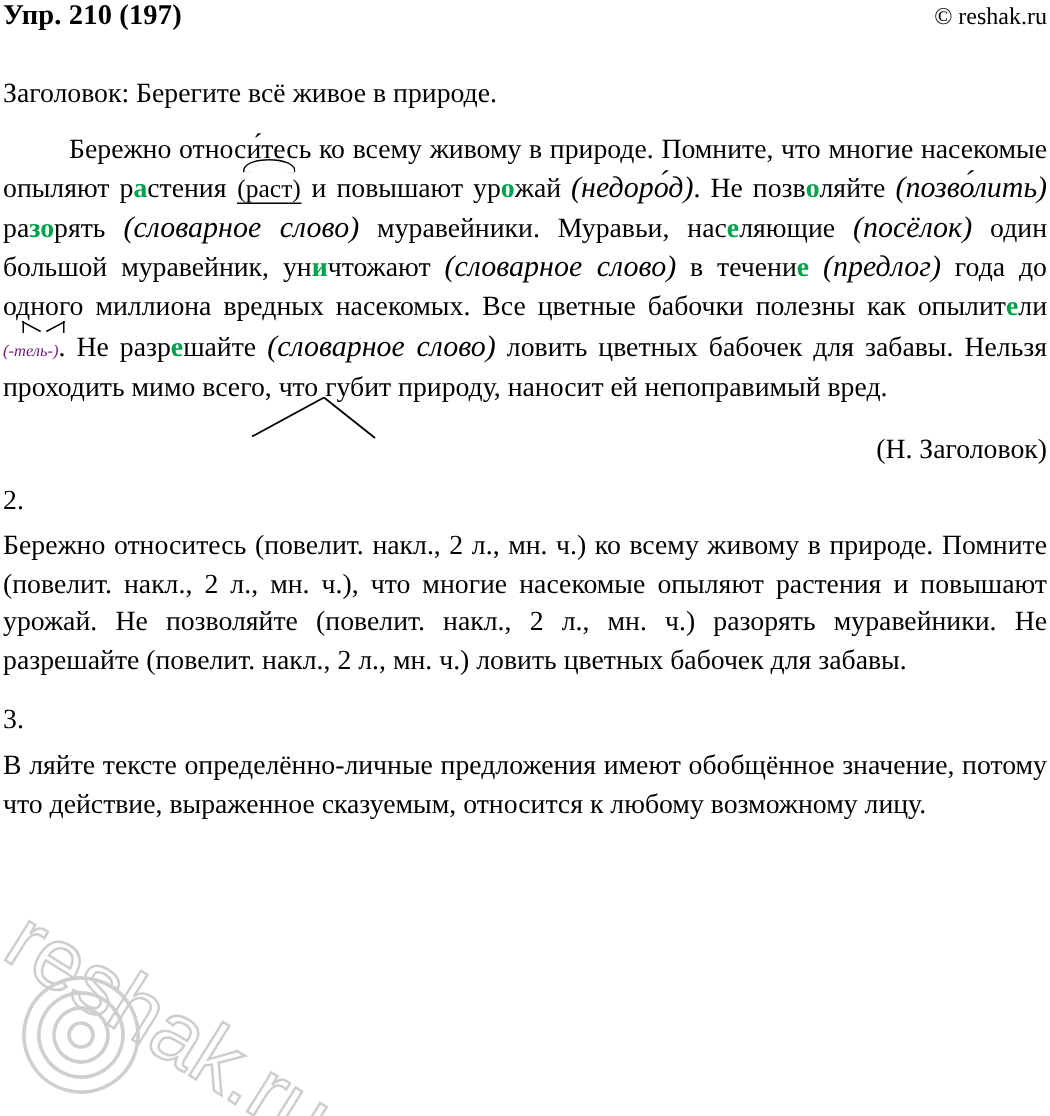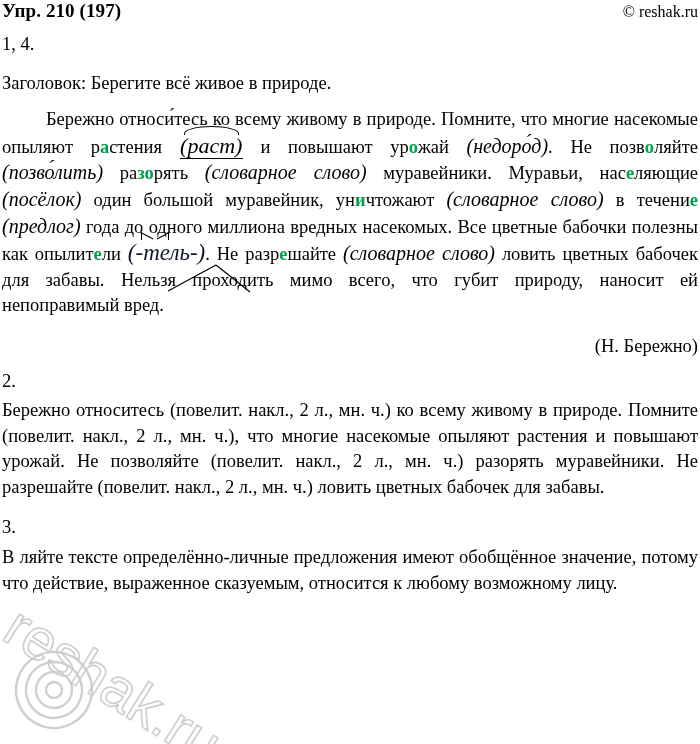--- a/index.html
+++ b/index.html
@@ -23,29 +23,29 @@
   .blk{font-size:18.5px;line-height:25.6px;text-align:justify;text-justify:inter-word;}
   .indent{display:inline-block;width:44px;}
   .sec-num{font-size:18.5px;line-height:25.6px;}
   .attrib{font-size:18.5px;line-height:25.6px;text-align:right;}
 
   .g{color:#00a14b;font-weight:bold;}
   .note{font-style:italic;font-size:20px;}
   .u{text-underline-offset:2px;}
 
   
-  .root{position:relative;display:inline-block;font-style:italic;font-size:22px;}
+  .root{position:relative;display:inline-block;font-size:17px;}
   .root .rtxt{border-bottom:1.4px solid #000;padding:0 .5px;}
   .root .arc{
     position:absolute;left:4px;right:4px;top:-7px;height:8px;
     border:1.4px solid #000;border-bottom:none;
     border-radius:60% 60% 0 0 / 100% 100% 0 0;
   }
   
-  .suf{position:relative;display:inline-block;font-style:italic;font-size:23px;color:#0f172a;}
+  .suf{position:relative;display:inline-block;font-style:italic;font-size:11px;color:#701a75;}
   .suf .roof{
     position:absolute;left:13px;width:26px;top:-8px;height:8px;
     border-left:1.3px solid #000;border-right:1.3px solid #000;
     transform:skewX(0deg);
   }
   .suf .roof:before{
     content:"";position:absolute;left:-1px;top:0;width:14px;height:8px;
     border-top:1.3px solid #000;transform-origin:left top;transform:rotate(28deg);
   }
   .suf .roof:after{
@@ -63,28 +63,27 @@
 </head>
 <body>
 
 <div class="page">
 
   <div class="hdr">
     <div class="hdr-title">Упр. 210 (197)</div>
     <div class="hdr-copy">© reshak.ru</div>
   </div>
 
-  <div class="line" style="margin-top:6px">1, 4.</div>
-  <div class="line" style="margin-top:13px">Заголовок: Берегите всё живое в природе.</div>
+  <div class="line" style="margin-top:25px">Заголовок: Берегите всё живое в природе.</div>
 
   <div class="blk" style="margin-top:11px">
     <span class="indent"></span><span id="p1-body"><span>Бережно относи́тесь ко всему живому в природе. Помните, что многие насекомые опыляют р</span><span class="g">а</span><span>стения </span><span class="root"><span class="arc"></span><span class="rtxt">(раст)</span></span><span> и повышают ур</span><span class="g">о</span><span>жай </span><span class="note">(недоро́д)</span><span>. Не позв</span><span class="g">о</span><span>ляйте </span><span class="note">(позво́лить)</span><span> ра</span><span class="g">зо</span><span>рять </span><span class="note">(словарное слово)</span><span> муравейники. Муравьи, нас</span><span class="g">е</span><span>ляющие </span><span class="note">(посёлок)</span><span> один большой муравейник, ун</span><span class="g">и</span><span>чтожают </span><span class="note">(словарное слово)</span><span> в течени</span><span class="g">е</span><span> </span><span class="note">(предлог)</span><span> года до одного миллиона вредных насекомых. Все цветные бабочки полезны как опылит</span><span class="g">е</span><span>ли </span><span class="suf"><span class="roof"></span><span>(-тель-)</span></span><span>. Не разр</span><span class="g">е</span><span>шайте </span><span class="note">(словарное слово)</span><span> ловить цветных бабочек для забавы. Нельзя проходить мимо всего, что губит природу, наносит ей непоправимый вред.</span></span>
   </div>
 
-  <div class="attrib" style="margin-top:15px">(Н. Бережно)</div>
+  <div class="attrib" style="margin-top:15px">(Н. Заголовок)</div>
 
   <div class="sec-num" style="margin-top:9px">2.</div>
   <div class="blk" style="margin-top:4px"><span id="p2-body"><span>Бережно </span><span class="u">относитесь</span><span> (повелит. накл., 2 л., мн. ч.) ко всему живому в природе. </span><span class="u">Помните</span><span> (повелит. накл., 2 л., мн. ч.), что многие насекомые опыляют растения и повышают урожай. </span><span class="u">Не позволяйте</span><span> (повелит. накл., 2 л., мн. ч.) разорять муравейники. </span><span class="u">Не разрешайте</span><span> (повелит. накл., 2 л., мн. ч.) ловить цветных бабочек для забавы.</span></span></div>
 
   <div class="sec-num" style="margin-top:14px">3.</div>
   <div class="blk" style="margin-top:5px">В ляйте тексте определённо-личные предложения имеют обобщённое значение, потому что действие, выраженное сказуемым, относится к любому возможному лицу.</div>
 
   <svg class="leaders">
     <line x1="168" y1="291" x2="216" y2="265" stroke="#000" stroke-width="1.2"></line>
     <line x1="216" y1="265" x2="250" y2="292" stroke="#000" stroke-width="1.2"></line>

